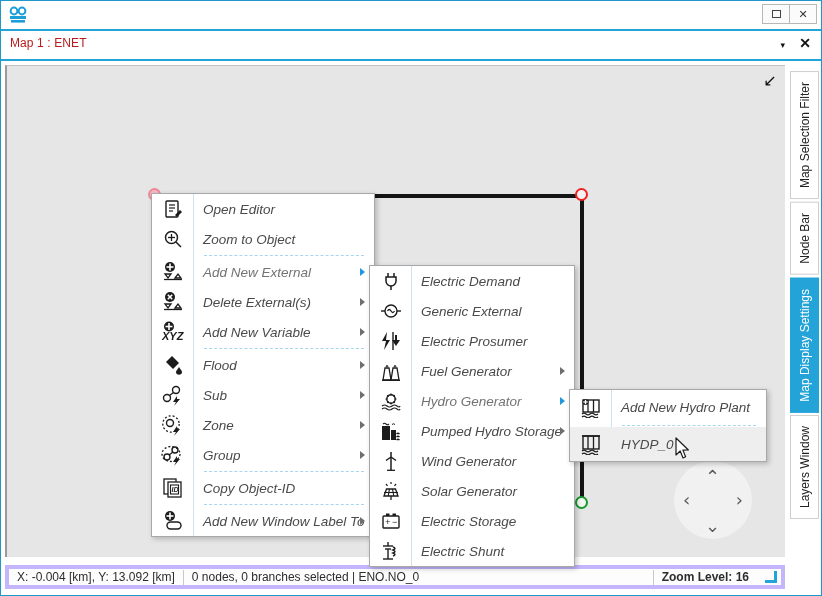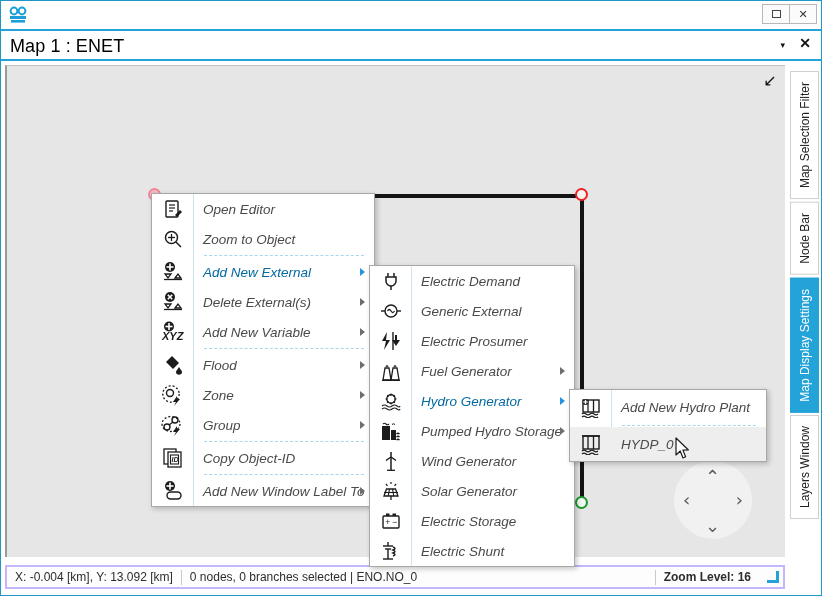--- a/index.html
+++ b/index.html
@@ -32,21 +32,21 @@
   }
   .winbtn .sq { width: 9px; height: 8px; border: 1px solid #444; }
 
   
   .docbar {
     position: absolute; left: 0; top: 30px; width: 820px; height: 30px;
     background: #ffffff; border-bottom: 2px solid #23a3d8;
   }
   .doctitle {
     position: absolute; left: 9px; top: 5px;
-    font-size: 18px; color: #000000; letter-spacing: .1px;
+    font-size: 12px; color: #b91c1c; letter-spacing: .1px;
   }
   .docchevron {
     position: absolute; right: 36px; top: 9px;
     font-size: 9px; color: #111;
   }
   .docclose {
     position: absolute; right: 10px; top: 4px;
     font-size: 14px; font-weight: bold; color: #111; cursor: pointer;
   }
 
@@ -102,21 +102,21 @@
     font-family: "DejaVu Sans", sans-serif;
   }
   .nav-up    { left: 31px; top: 5px; }
   .nav-down  { left: 31px; bottom: 3px; }
   .nav-left  { left: 9px; top: 28px; }
   .nav-right { right: 9px; top: 28px; }
 
   
   .statusbar {
     position: absolute; left: 4px; bottom: 6px; width: 780px; height: 24px;
-    background: #fdfdfd; border: 2px solid #c4b5fd;
+    background: #fdfdfd; border: 4px solid #c4b5fd;
     display: flex; align-items: center;
     font-size: 12px; color: #2d2d2d;
   }
   .sb-cell { padding: 0 8px; }
   .sb-sep { width: 1px; height: 15px; background: #c9c9c9; }
   .sb-right { margin-left: auto; display: flex; align-items: center; font-weight: bold; }
   .sb-grip {
     width: 12px; height: 12px; margin: 0 4px 0 8px;
     border-right: 3px solid #23a3d8; border-bottom: 3px solid #23a3d8;
   }
@@ -158,21 +158,21 @@
   .mitem .ico {
     width: 42px; min-width: 42px; height: 30px;
     display: flex; align-items: center; justify-content: center;
     color: #a21caf;
     text-align: right;
   }
   .mitem .lbl {
     font-size: 13.5px; color: #4a4a4a; padding-left: 9px;
     white-space: nowrap;
   }
-  .mitem.hl .lbl { color: #0369a1; }
+  .mitem.hl .lbl { color: #737373; }
   .mitem.hover-row { background: #eeeeee; }
   .mitem .sub-arrow {
     position: absolute; right: 9px; top: 50%; transform: translateY(-50%);
     width: 0; height: 0;
     border-left: 5px solid #6e6e6e;
     border-top: 4px solid transparent;
     border-bottom: 4px solid transparent;
   }
   .mitem.hl .sub-arrow { border-left-color: #2196dd; }
   .msep {
@@ -344,20 +344,32 @@
         <div class="ico">
           <svg width="22" height="22" viewBox="0 0 22 22">
               <path d="M4 8 L10 2 L17 9 L11 15 Z" fill="#1c1c1c"></path>
               <path d="M17 13 c2 3 3 4 3 5.3 0 1.5-1.3 2.4-3 2.4 s-3-.9-3-2.4C14 17 15 16 17 13z" fill="#1c1c1c"></path>
             </svg>
         </div>
         <div class="lbl">Flood</div>
         <span class="sub-arrow"></span>
       </div>
 
+      <div class="mitem">
+        <div class="ico">
+          <svg width="24" height="22" viewBox="0 0 24 22">
+              <circle cx="15" cy="6" r="3.5" fill="none" stroke="#1c1c1c" stroke-width="1.4"></circle>
+              <circle cx="6" cy="14" r="3.5" fill="none" stroke="#1c1c1c" stroke-width="1.4"></circle>
+              <line x1="8.5" y1="11.5" x2="12.5" y2="8.5" stroke="#1c1c1c" stroke-width="1.4"></line>
+              <path d="M16 12 L12 18 L15 18 L13 22 L19 15 L16 15 Z" fill="#1c1c1c"></path>
+            </svg>
+        </div>
+        <div class="lbl">Sub</div>
+        <span class="sub-arrow"></span>
+      </div>
 
       <div class="mitem">
         <div class="ico">
           <svg width="24" height="22" viewBox="0 0 24 22">
               <circle cx="10" cy="10" r="8.2" fill="none" stroke="#1c1c1c" stroke-width="1.3" stroke-dasharray="2 2"></circle>
               <circle cx="9" cy="9" r="3.5" fill="none" stroke="#1c1c1c" stroke-width="1.4"></circle>
               <path d="M16 12 L12 18 L15 18 L13 22 L19 15 L16 15 Z" fill="#1c1c1c"></path>
             </svg>
         </div>
         <div class="lbl">Zone</div>

